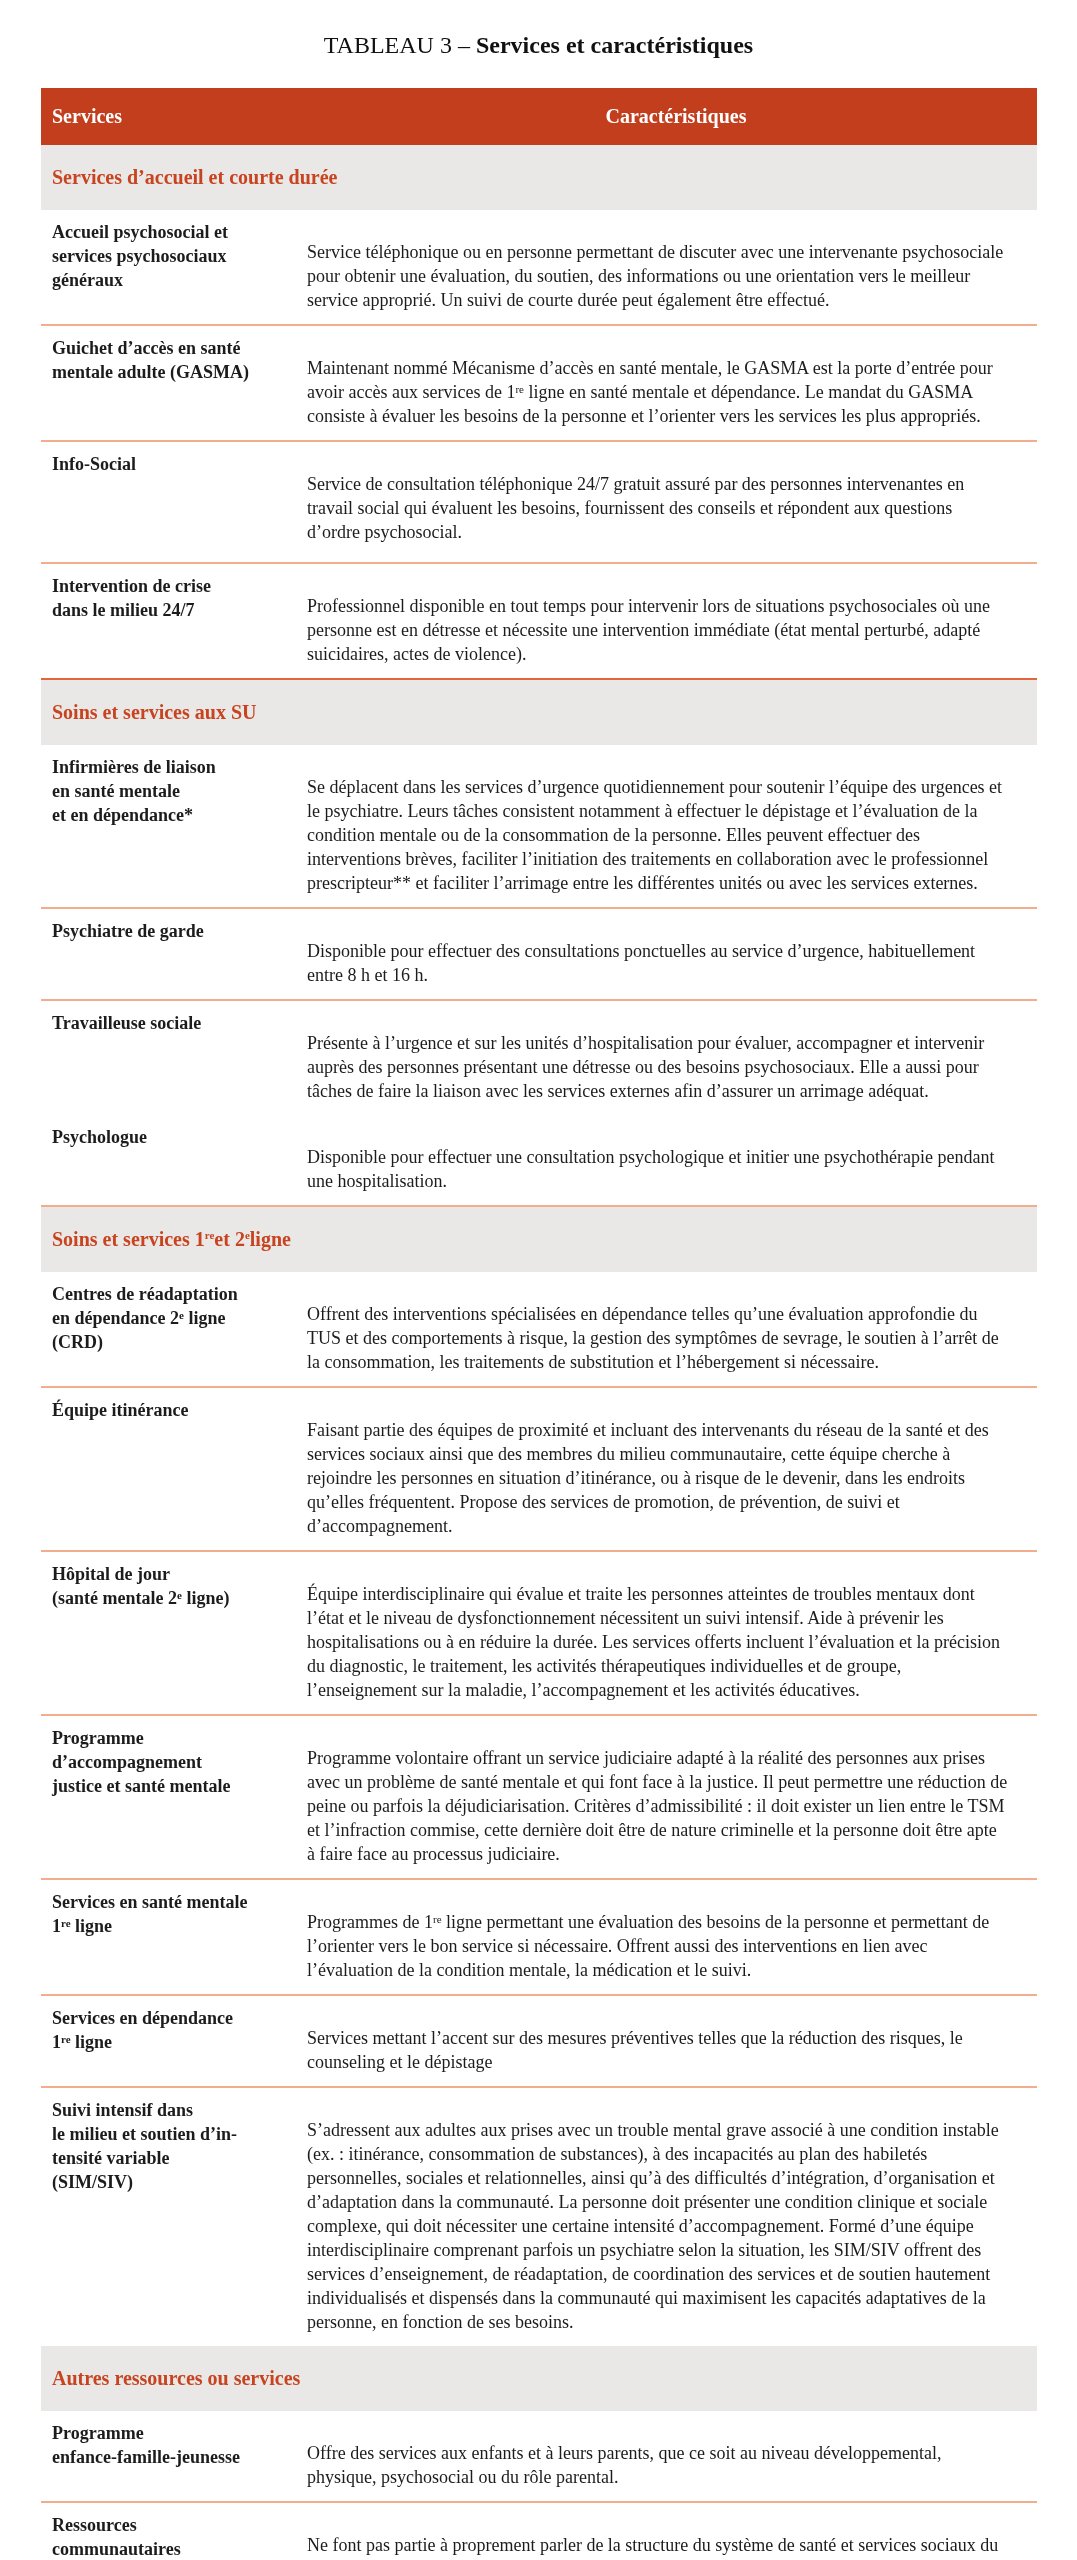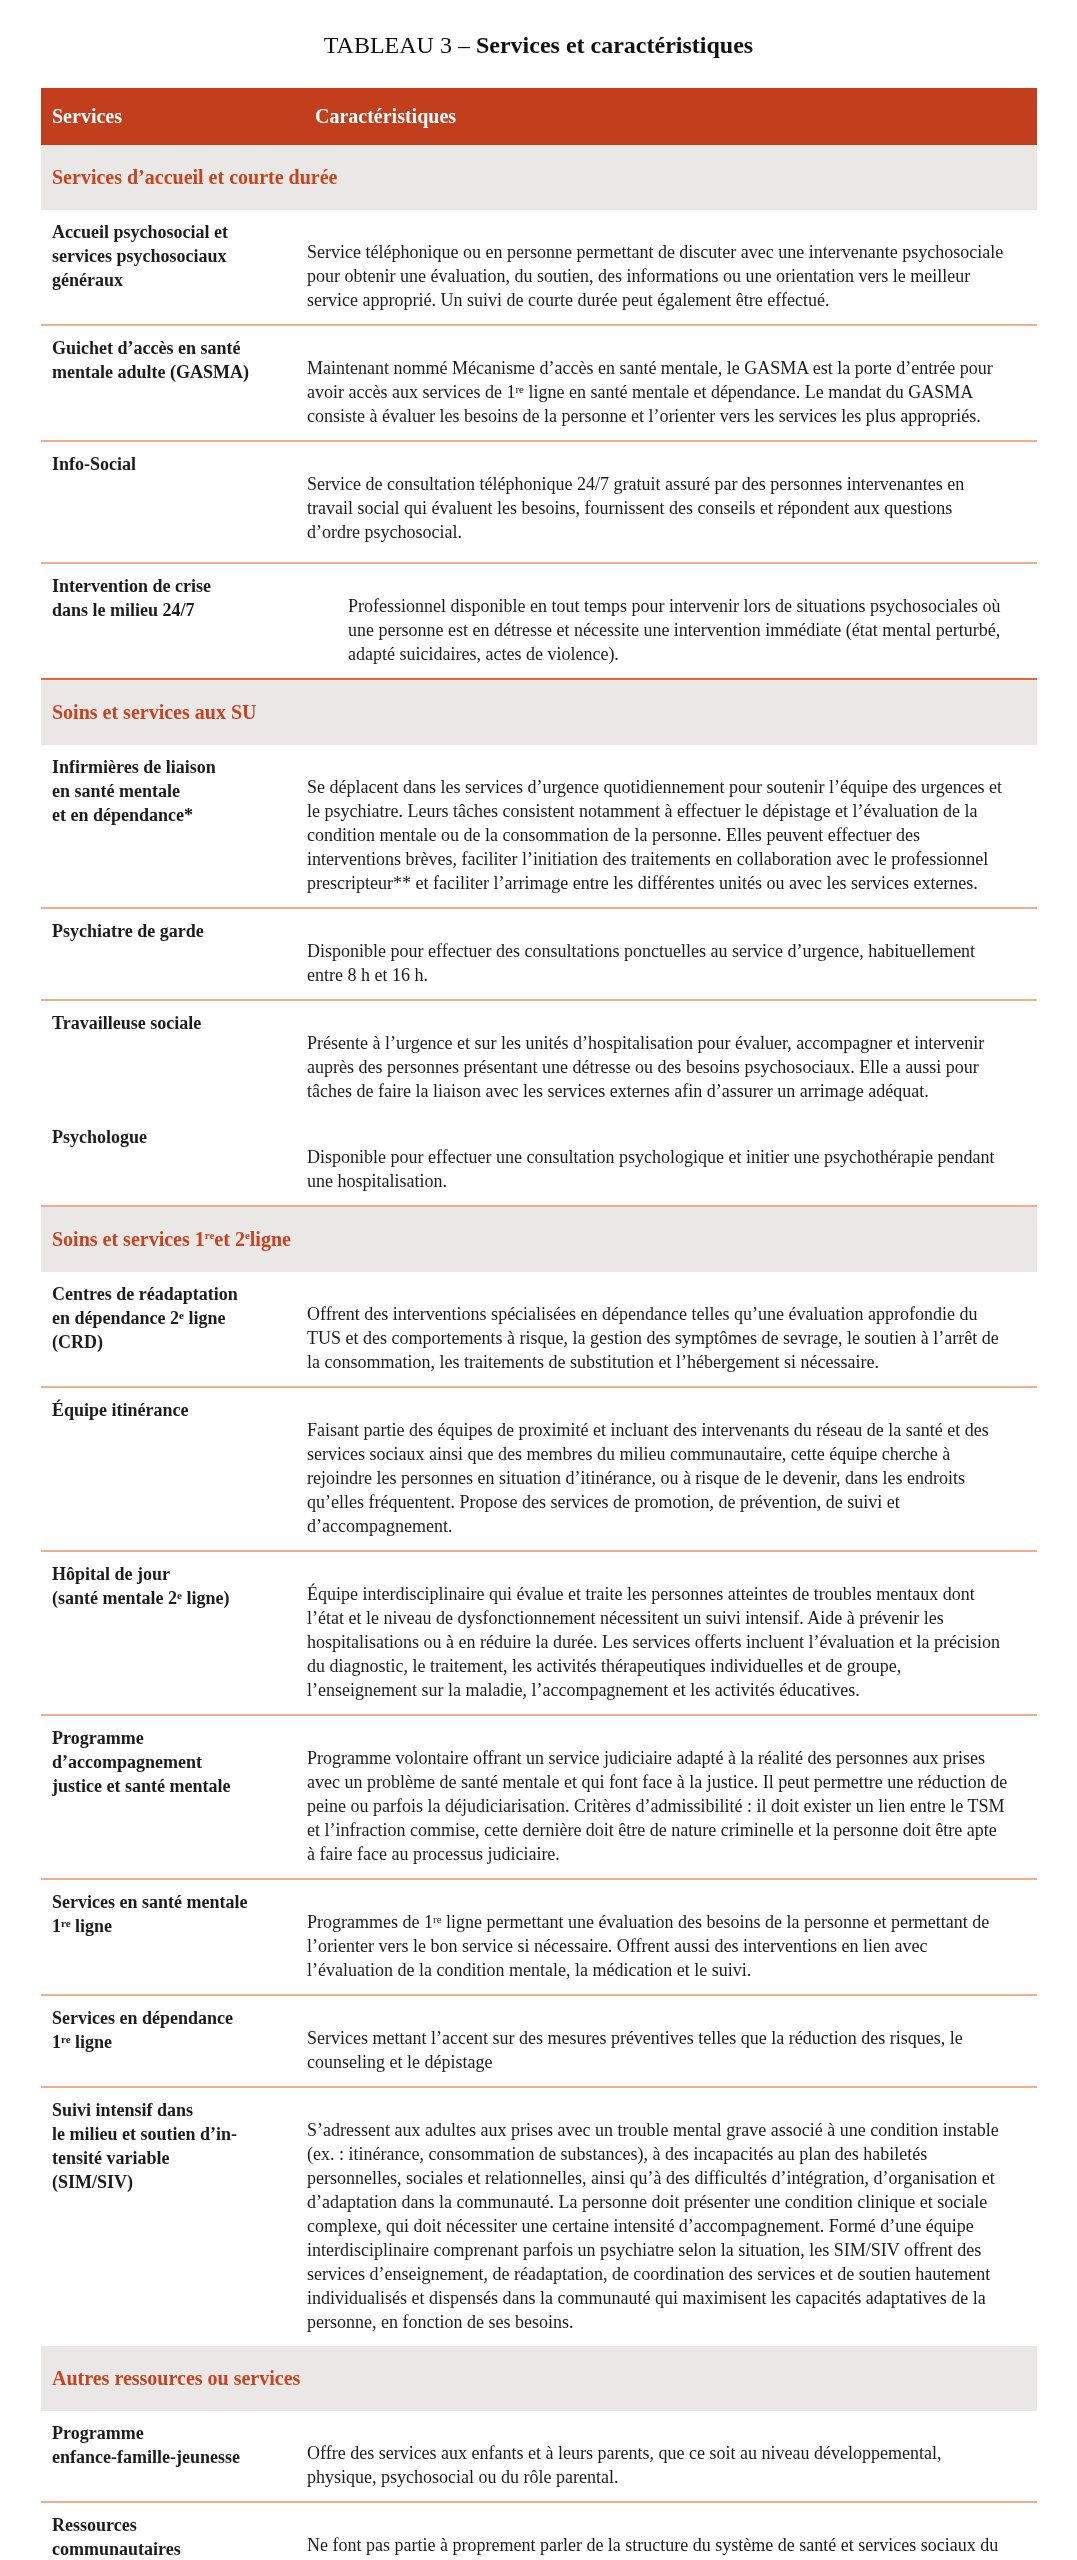--- a/index.html
+++ b/index.html
@@ -50,38 +50,39 @@
     height: 57px;
     gap: 8px;
   }
   .col1 {
     width: 266px;
     flex: none;
     padding-left: 11px;
   }
   .col2 {
     flex: 1;
+    text-align: center;
   }
   .band {
     display: flex;
     align-items: center;
     height: 65px;
     background: var(--band-bg);
     color: var(--band-text);
     font-weight: bold;
     font-size: 20px;
     padding-left: 11px;
   }
   .row {
     display: flex;
     border-bottom: 2px solid var(--separator);
     background: var(--page-bg);
     justify-content: center;
   }
-  .row.sep-strong { border-bottom-color: var(--separator-strong); gap: 41px; }
+  .row.sep-strong { border-bottom-color: var(--separator-strong); }
   .row.no-sep { border-bottom: none; }
   .row.tall { min-height: 122px; }
   .cell {
     font-size: 18px;
     line-height: 24px;
   }
   .cell.service {
     width: 266px;
     flex: none;
     font-weight: bold;

